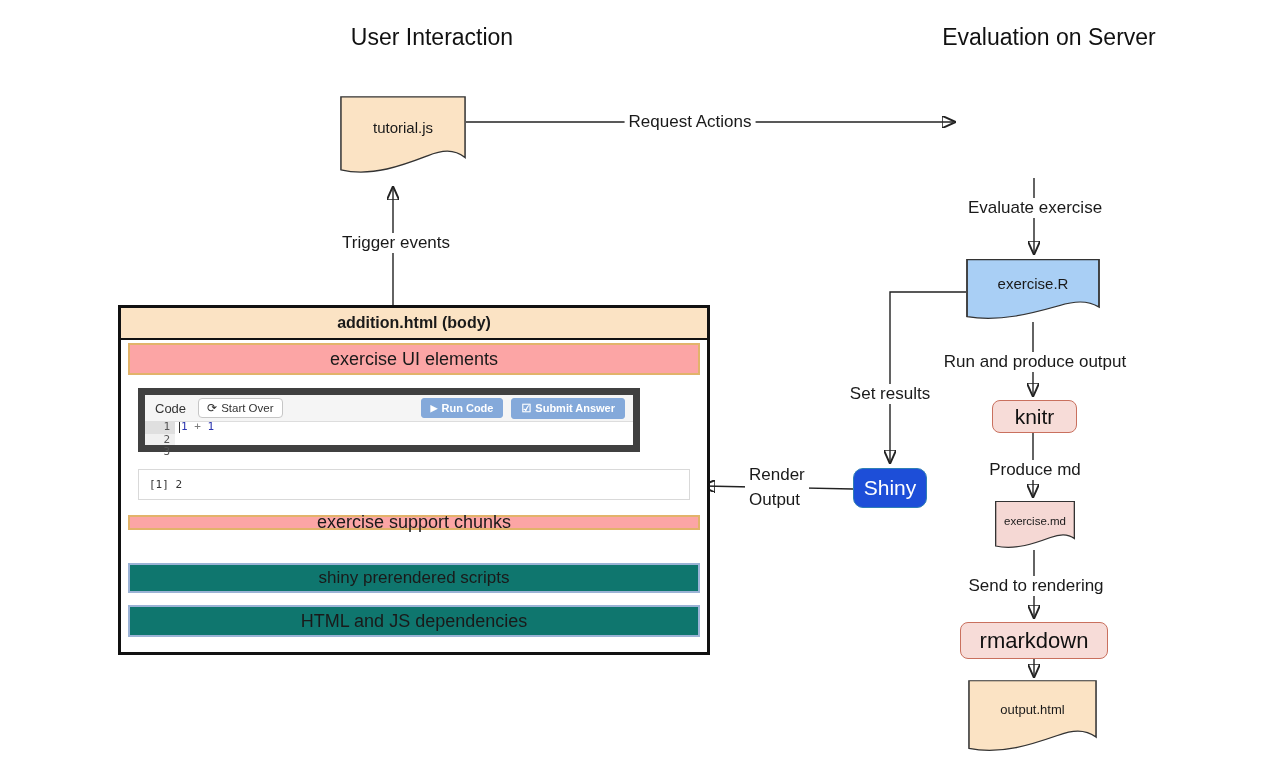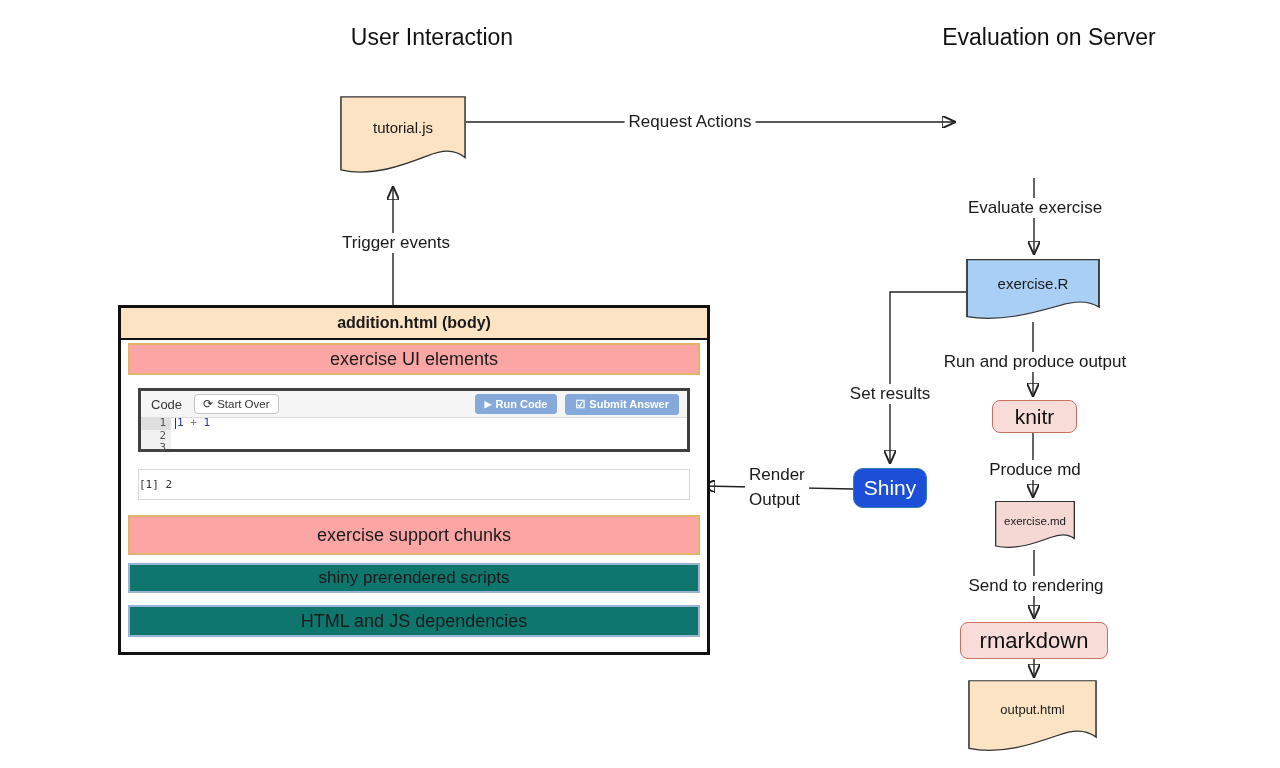--- a/index.html
+++ b/index.html
@@ -35,21 +35,21 @@
             border:3px solid #111;box-sizing:border-box;background:#fff;}
   .main-box-header{position:absolute;left:0;right:0;top:0;height:30px;background:#fbe3c4;
                    border-bottom:2.5px solid #111;display:flex;align-items:center;justify-content:center;
                    font-weight:bold;font-size:16px;}
   .band{position:absolute;left:7px;right:7px;display:flex;align-items:center;justify-content:center;
         font-size:18px;box-sizing:border-box;}
   .band.tan{background:#fca5a5;border:2px solid #e2b36a;}
   .band.lightblue{background:#0f766e;border:2px solid #9bb3d6;}
 
   
-  .editor{position:absolute;left:17px;top:80px;width:552px;height:64px;border:3px solid #404040;
+  .editor{position:absolute;left:17px;top:80px;width:502px;height:64px;border:7px solid #404040;
           background:#fff;box-sizing:border-box;}
   .editor-header{position:absolute;left:0;right:0;top:0;height:26px;background:#f5f5f5;
                  border-bottom:1px solid #ddd;display:flex;align-items:center;}
   .code-word{font-size:13px;color:#333;margin-left:10px;}
   .btn-start-over{display:flex;align-items:center;gap:4px;margin-left:12px;background:#fff;
                   border:1px solid #c6c6c6;border-radius:4px;font-size:11.5px;color:#333;
                   padding:2px 8px;cursor:pointer;}
   .editor-header .spacer{flex:1;}
   .btn-blue{display:flex;align-items:center;gap:4px;background:#84a9da;border:1px solid #84a9da;
             border-radius:3px;color:#fff;font-weight:bold;font-size:11px;padding:3px 9px;
@@ -59,21 +59,21 @@
   .gutter{position:absolute;left:0;top:0;bottom:0;width:30px;background:#f0f0f0;}
   .gutter .ln{height:12.5px;line-height:12.5px;text-align:right;padding-right:5px;color:#555;}
   .gutter .ln.active{background:#dfdfdf;}
   .code-line{position:absolute;left:34px;top:0;height:12.5px;line-height:12.5px;white-space:pre;}
   .code-line .num{color:#2b35af;}
   .code-line .op{color:#7a7a7a;}
   .cursor{display:inline-block;width:1px;height:11px;background:#333;vertical-align:middle;margin-right:1px;}
 
   .output-box{position:absolute;left:17px;top:161px;width:552px;height:31px;border:1px solid #d9d9d9;
               background:#fff;box-sizing:border-box;display:flex;align-items:center;
-              font-family:"DejaVu Sans Mono",monospace;font-size:11px;color:#333;}
+              font-family:"DejaVu Sans Mono",monospace;font-size:11px;color:#333;padding-left:10px;}
 </style>
 </head>
 <body>
 
 <div id="canvas">
 
   <svg id="wires">
     <defs>
       <marker id="ah" markerWidth="10" markerHeight="9" refX="8" refY="4.5" orient="auto">
         <path d="M0,0 L10,4.5 L0,9 Z" fill="#222" stroke="none"></path>
@@ -165,18 +165,18 @@
           <div class="ln active">1</div>
           <div class="ln">2</div>
           <div class="ln">3</div>
         </div>
         <div class="code-line"><span class="cursor"></span><span class="num">1</span><span class="op"> </span><span class="op">+</span><span class="op"> </span><span class="num">1</span></div>
       </div>
     </div>
 
     <div class="output-box">[1] 2</div>
 
-    <div class="band tan" style="top:207px;height:40px;">exercise support chunks</div>
+    <div class="band tan" style="top:207px;height:15px;">exercise support chunks</div>
     <div class="band lightblue" style="top:255px;height:30px;font-size:17px;">shiny prerendered scripts</div>
     <div class="band lightblue" style="top:297px;height:32px;">HTML and JS dependencies</div>
   </div>
 
 </div>
 
 </body></html>

